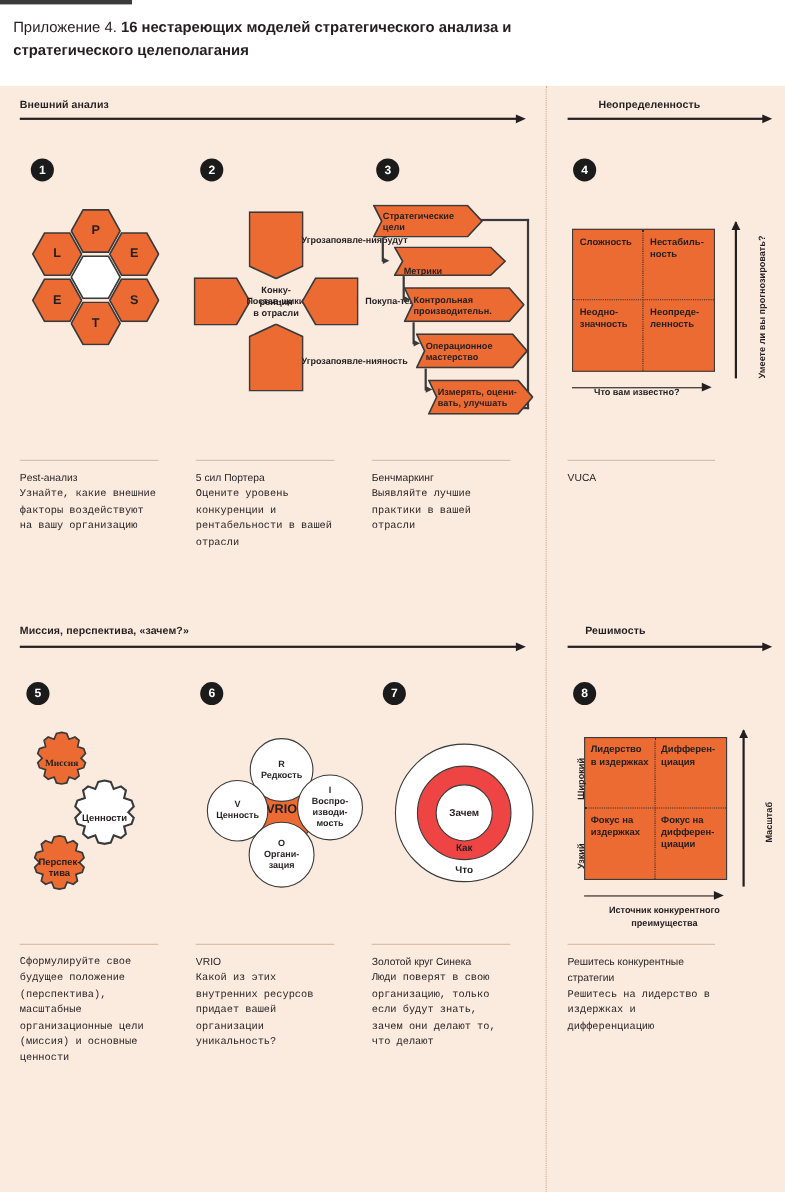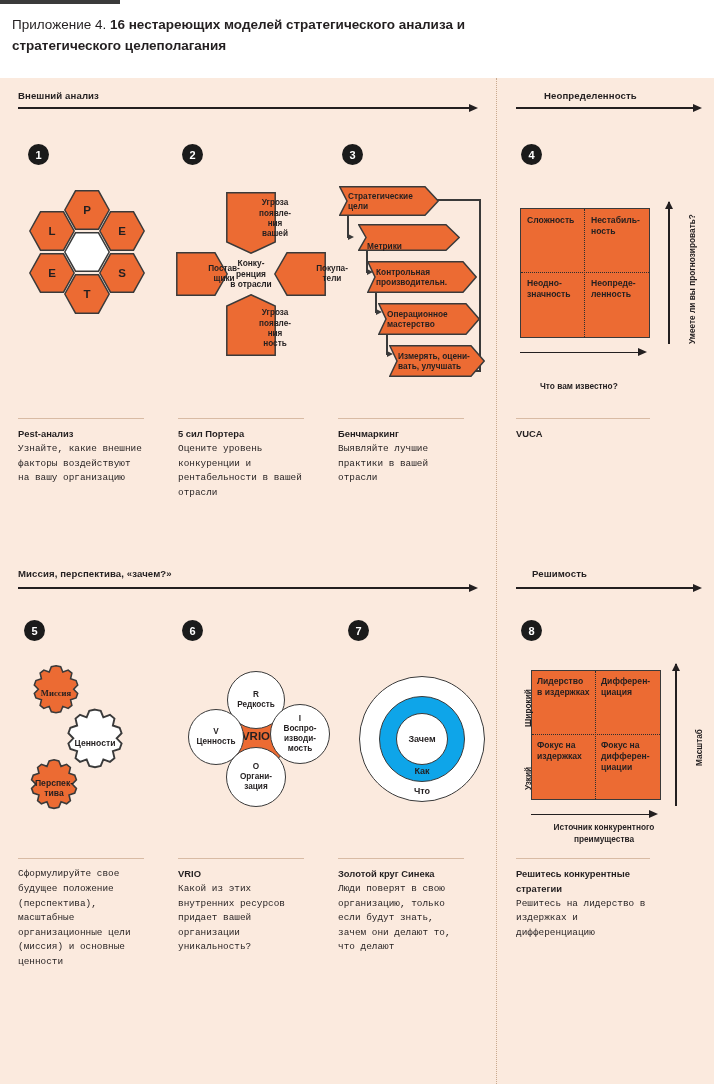--- a/index.html
+++ b/index.html
@@ -21,34 +21,34 @@
   .rail{position:absolute;height:8px;}
   .rail .ln{position:absolute;left:0;top:3px;height:1.6px;background:#231f20;}
   .rail .hd{position:absolute;top:0;width:0;height:0;border-top:4.5px solid transparent;border-bottom:4.5px solid transparent;border-left:9px solid #231f20;}
 
   .num{position:absolute;width:21px;height:21px;border-radius:50%;background:#1b1b1b;color:#fff;
        font-size:11px;font-weight:700;display:flex;align-items:center;justify-content:center;}
 
   
   .cap{position:absolute;width:126px;font-size:9.4px;line-height:14.6px;color:#231f20;}
   .cap .rule{width:126px;height:1.4px;background:#d8bba4;margin-bottom:8px;}
-  .cap .h{font-weight:700;display:block;}
+  .cap .h{font-weight:400;display:block;}
   .cap .b{display:block;font-family:Liberation Mono, monospace;}
   .capw{width:134px;}
   .capw .rule{width:134px;}
 
   
   .hex{position:absolute;width:46px;height:40px;}
   .hex svg{display:block;}
   .hex span{position:absolute;inset:0;display:flex;align-items:center;justify-content:center;
             font-size:11.5px;font-weight:700;color:#231f20;}
 
   
   .ar{position:absolute;color:#231f20;font-size:8.2px;line-height:10.4px;font-weight:600;text-align:center;}
-  .ar .txt{position:absolute;inset:0;display:flex;flex-direction:column;align-items:center;justify-content:center;margin-left:48px;}
+  .ar .txt{position:absolute;inset:0;display:flex;flex-direction:row;align-items:center;justify-content:flex-start;margin-left:48px;}
   .ctr5{position:absolute;font-size:8.4px;line-height:10.6px;font-weight:600;text-align:center;color:#231f20;}
 
   
   .chev{position:absolute;text-decoration:underline;}
   .chev .txt{position:absolute;left:9px;top:0;right:16px;bottom:0;display:flex;align-items:center;
              font-size:8.3px;line-height:10.4px;font-weight:600;color:#231f20;}
   .conn{position:absolute;background:#3a3a3a;}
   .cdot{position:absolute;width:0;height:0;border-top:3.6px solid transparent;border-bottom:3.6px solid transparent;border-left:6px solid #3a3a3a;}
 
   
@@ -162,21 +162,21 @@
 <div>
 
   <div class="ar" style="left:226px;top:192px;width:50px;height:62px;">
     <svg width="50" height="62" viewBox="0 0 50 62">
         <polygon points="0.8,0.8 49.2,0.8 49.2,50 25,61.2 0.8,50" fill="#ec6b33" stroke="#3a3a3a" stroke-width="1.5"></polygon>
       </svg>
     <div class="txt" style="padding-bottom:8px;">
       <span>Угроза</span>
       <span>появле-</span>
       <span>ния</span>
-      <span>вашей</span>
+      <span>будут</span>
     </div>
   </div>
 
   <div class="ar" style="left:176px;top:252px;width:52px;height:44px;">
     <svg width="52" height="44" viewBox="0 0 52 44">
         <polygon points="0.8,0.8 39,0.8 51.2,22 39,43.2 0.8,43.2" fill="#ec6b33" stroke="#3a3a3a" stroke-width="1.5"></polygon>
       </svg>
     <div class="txt" style="padding-right:10px;">
       <span>Постав-</span>
       <span>щики</span>
@@ -294,21 +294,21 @@
     <span style="display:block">значность</span>
   </div>
   <div class="mxc" style="left:591px;top:278px;width:56px;">
     <span style="display:block">Неопреде-</span>
     <span style="display:block">ленность</span>
   </div>
   <div class="hax" style="left:520px;top:348px;width:128px;">
     <div class="ln" style="width:119px;"></div>
       <div class="hd" style="left:118px;"></div>
   </div>
-  <div class="axlbl" style="left:540px;top:381px;">Что вам известно?</div>
+  <div class="axlbl" style="left:540px;top:351px;">Что вам известно?</div>
   <div class="vax" style="left:665px;top:202px;height:142px;width:9px;">
     <div class="ln"></div>
       <div class="hd"></div>
   </div>
   <div class="axlbl rot" style="left:687px;top:344px;">Умеете ли вы прогнозировать?</div>
 </div>
 
 <div class="cap" style="left:18px;top:418px;">
   <div class="rule"></div>
   <span class="h">Pest-анализ</span>
@@ -395,21 +395,21 @@
     <span>O</span>
     <span>Органи-</span>
     <span>зация</span>
   </div>
 </div>
 
 <div>
   <div class="ring" style="left:359px;top:676px;width:124px;height:124px;background:#ffffff;">
     <span style="margin-bottom:5px;">Что</span>
   </div>
-  <div class="ring" style="left:379px;top:696px;width:84px;height:84px;background:#0ea5e9;">
+  <div class="ring" style="left:379px;top:696px;width:84px;height:84px;background:#ef4444;">
     <span style="margin-bottom:5px;">Как</span>
   </div>
   <div class="ring" style="left:396px;top:713px;width:50px;height:50px;background:#ffffff;align-items:center;">
     <span>Зачем</span>
   </div>
 </div>
 
 <div>
   <div class="mx" style="left:531px;top:670px;width:128px;height:128px;">
     <div class="vsep" style="left:63px;"></div>

